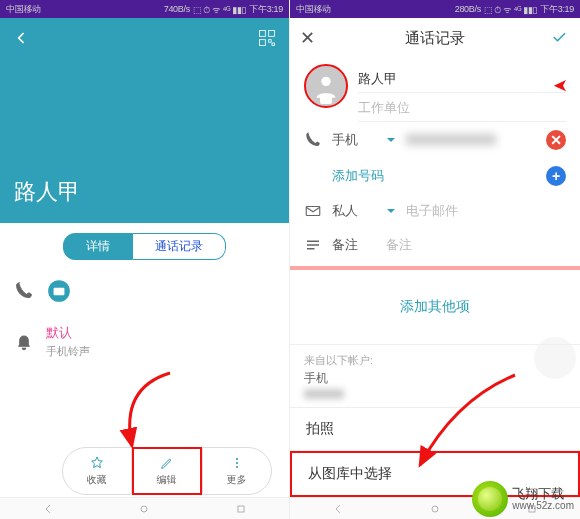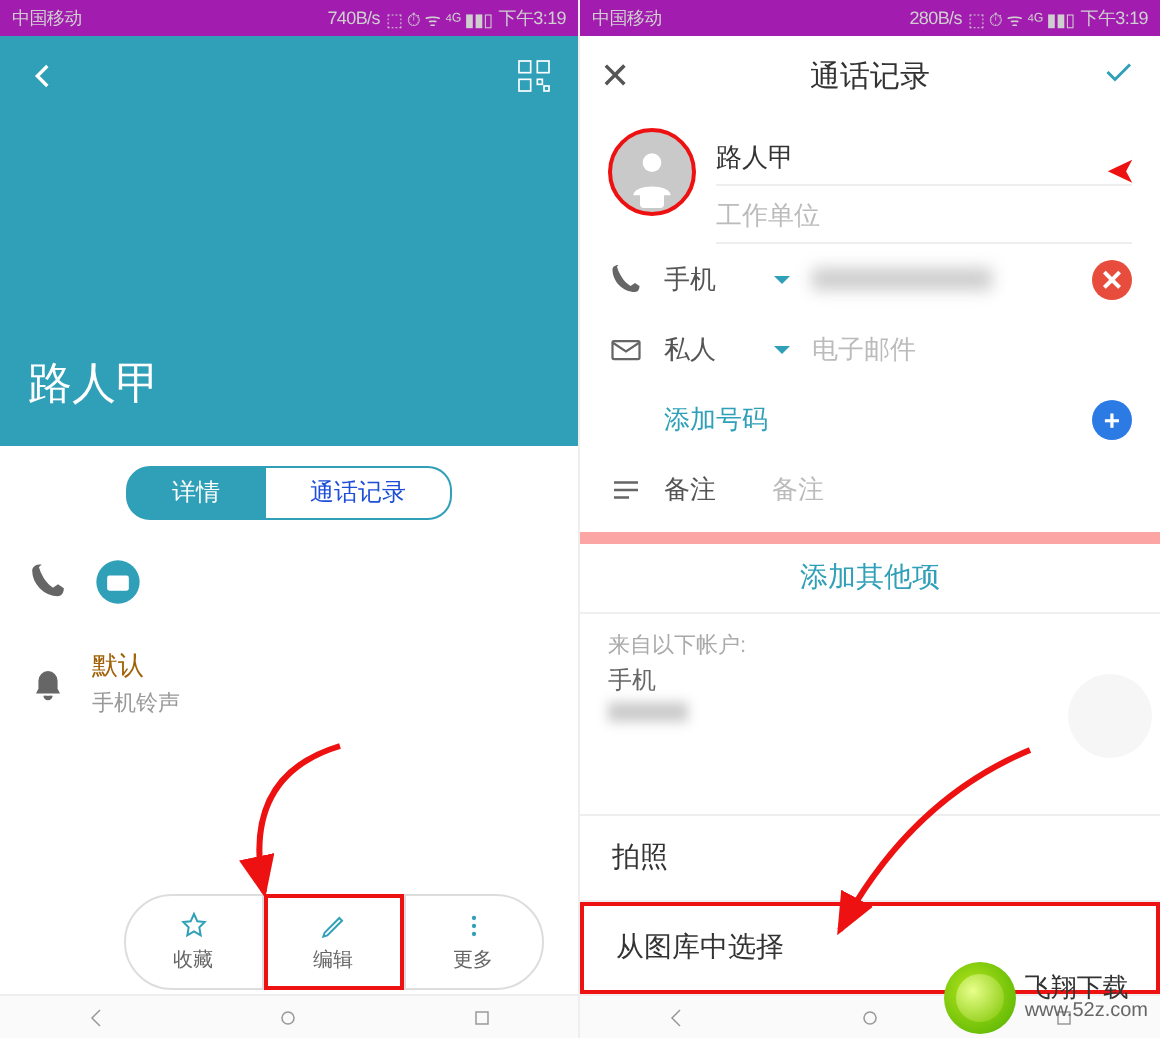--- a/index.html
+++ b/index.html
@@ -2,38 +2,38 @@
 <html><head>
 <meta charset="utf-8">
 <style>
   * { margin: 0; padding: 0; box-sizing: border-box; font-family: -apple-system, "Helvetica Neue", Arial, sans-serif; }
   body { background: #fff; width: 580px; height: 519px; overflow: hidden; position: relative; }
   .container { display: flex; width: 580px; height: 519px; }
   .phone { width: 290px; height: 519px; background: #fff; position: relative; overflow: hidden; }
   .phone.left { border-right: 1px solid #eee; }
 
   
-  .status { height: 18px; background: #a21caf; color: #cfcfcf; font-size: 9px; display: flex; align-items: center; justify-content: space-between; padding: 0 6px; letter-spacing: -0.3px; }
+  .status { height: 18px; background: #4c1d95; color: #cfcfcf; font-size: 9px; display: flex; align-items: center; justify-content: space-between; padding: 0 6px; letter-spacing: -0.3px; }
   .status .r { display: flex; gap: 3px; align-items: center; }
 
   
   .hero { background: #2fa0b8; height: 205px; position: relative; color: #fff; }
   .hero-top { display: flex; justify-content: space-between; padding: 10px 12px; }
   .hero-top .icon { width: 20px; height: 20px; stroke: #fff; fill: none; }
   .hero-name { position: absolute; bottom: 16px; left: 14px; font-size: 22px; font-weight: 400; }
 
   .tabs { display: flex; justify-content: center; gap: 0; padding: 10px 0 8px; }
   .tab { font-size: 12px; padding: 4px 22px; border: 1px solid #2fa0b8; color: #666; }
   .tab.active { background: #2fa0b8; color: #fff; border-radius: 12px 0 0 12px; }
   .tab.inactive { border-radius: 0 12px 12px 0; border-left: none; color: #1d4ed8; }
 
   .row { display: flex; align-items: center; padding: 10px 14px; gap: 12px; }
   .row .ricon { width: 20px; height: 20px; fill: #666; stroke: #666; flex-shrink: 0; }
   .row .rtext { flex: 1; }
-  .row .rtext .t1 { font-size: 13px; color: #a16207; }
+  .row .rtext .t1 { font-size: 13px; color: #ec4899; }
   .row .rtext .t2 { font-size: 11px; color: #999; margin-top: 2px; }
   .msgicon { width: 26px; height: 26px; }
   .blur { filter: blur(4px); background: #ccc; color: #ccc; display: inline-block; width: 110px; height: 12px; border-radius: 2px; }
 
   .bottom-bar { position: absolute; bottom: 24px; left: 0; right: 0; display: flex; justify-content: center; gap: 0; margin-left: 44px; }
   .bbtn { width: 70px; height: 48px; border: 1px solid #ddd; display: flex; flex-direction: column; align-items: center; justify-content: center; font-size: 10px; color: #666; gap: 2px; background: #fff; }
   .bbtn:first-child { border-radius: 24px 0 0 24px; }
   .bbtn:last-child { border-radius: 0 24px 24px 0; }
   .bbtn svg { width: 16px; height: 16px; }
   .redbox { border: 2px solid #e11; }
@@ -59,21 +59,21 @@
   .frow .ficon { width: 18px; height: 18px; flex-shrink: 0; }
   .frow .flabel { font-size: 13px; color: #555; width: 44px; }
   .frow .fval { flex: 1; font-size: 13px; color: #333; }
   .frow .fval .blur2 { filter: blur(4px); background: #ccc; display: inline-block; width: 90px; height: 11px; }
   .frow .addlabel { color: #2fa0b8; font-size: 13px; }
   .circ { width: 20px; height: 20px; border-radius: 50%; display: flex; align-items: center; justify-content: center; color: #fff; font-size: 14px; font-weight: bold; }
   .circ.red { background: #e74c3c; }
   .circ.blue { background: #2c7be5; }
   .chev { width: 10px; height: 10px; }
 
-  .addother { text-align: center; padding: 8px 0; color: #2fa0b8; font-size: 14px; border-top: 6px solid #fca5a5; border-bottom: 1px solid #f0f0f0; margin-top: 4px; }
+  .addother { text-align: center; padding: 28px 0; color: #2fa0b8; font-size: 14px; border-top: 4px solid #fca5a5; border-bottom: 1px solid #f0f0f0; margin-top: 4px; }
   .acct { padding: 8px 14px; font-size: 11px; color: #aaa; }
   .acct .a2 { color: #666; font-size: 12px; margin-top: 2px; }
   .acct .blur3 { filter: blur(3px); background: #ccc; display: inline-block; width: 40px; height: 10px; margin-top: 2px; }
 
   .sheet { position: absolute; bottom: 22px; left: 0; right: 0; background: #fff; border-top: 1px solid #eee; }
   .sheet .srow { padding: 12px 16px; font-size: 14px; color: #333; border-bottom: 1px solid #f0f0f0; }
   .sheet .srow.redbox2 { border: 2px solid #e11; }
 
   .fab { position: absolute; right: 4px; bottom: 140px; width: 42px; height: 42px; border-radius: 50%; background: #eee; opacity: .55; }
 
@@ -236,36 +236,36 @@
         </svg>
       <span class="flabel">手机</span>
       <svg class="chev" viewBox="0 0 10 10" fill="#2fa0b8">
           <path d="M1 3l4 4 4-4z"></path>
         </svg>
       <span class="fval"><span class="blur2"></span></span>
       <span class="circ red">✕</span>
     </div>
 
     <div class="frow">
-      <svg class="ficon" viewBox="0 0 24 24" fill="none" stroke="#666" stroke-width="1.5">
-          <rect x="3" y="6" width="18" height="12" rx="1"></rect>
-          <path d="M3 7l9 6 9-6"></path>
-        </svg>
-      <span class="flabel">私人</span>
-      <svg class="chev" viewBox="0 0 10 10" fill="#2fa0b8">
-          <path d="M1 3l4 4 4-4z"></path>
-        </svg>
-      <span class="fval" style="color:#bbb">电子邮件</span>
-    </div>
-
-    <div class="frow">
       <span class="ficon"></span>
       <span class="addlabel">添加号码</span>
       <span style="flex:1"></span>
       <span class="circ blue">+</span>
+    </div>
+
+    <div class="frow">
+      <svg class="ficon" viewBox="0 0 24 24" fill="none" stroke="#666" stroke-width="1.5">
+          <rect x="3" y="6" width="18" height="12" rx="1"></rect>
+          <path d="M3 7l9 6 9-6"></path>
+        </svg>
+      <span class="flabel">私人</span>
+      <svg class="chev" viewBox="0 0 10 10" fill="#2fa0b8">
+          <path d="M1 3l4 4 4-4z"></path>
+        </svg>
+      <span class="fval" style="color:#bbb">电子邮件</span>
     </div>
 
     <div class="frow">
       <svg class="ficon" viewBox="0 0 24 24" fill="none" stroke="#666" stroke-width="1.8">
           <path d="M4 7h16M4 12h16M4 17h10"></path>
         </svg>
       <span class="flabel">备注</span>
       <span class="fval" style="color:#bbb">备注</span>
     </div>
 

